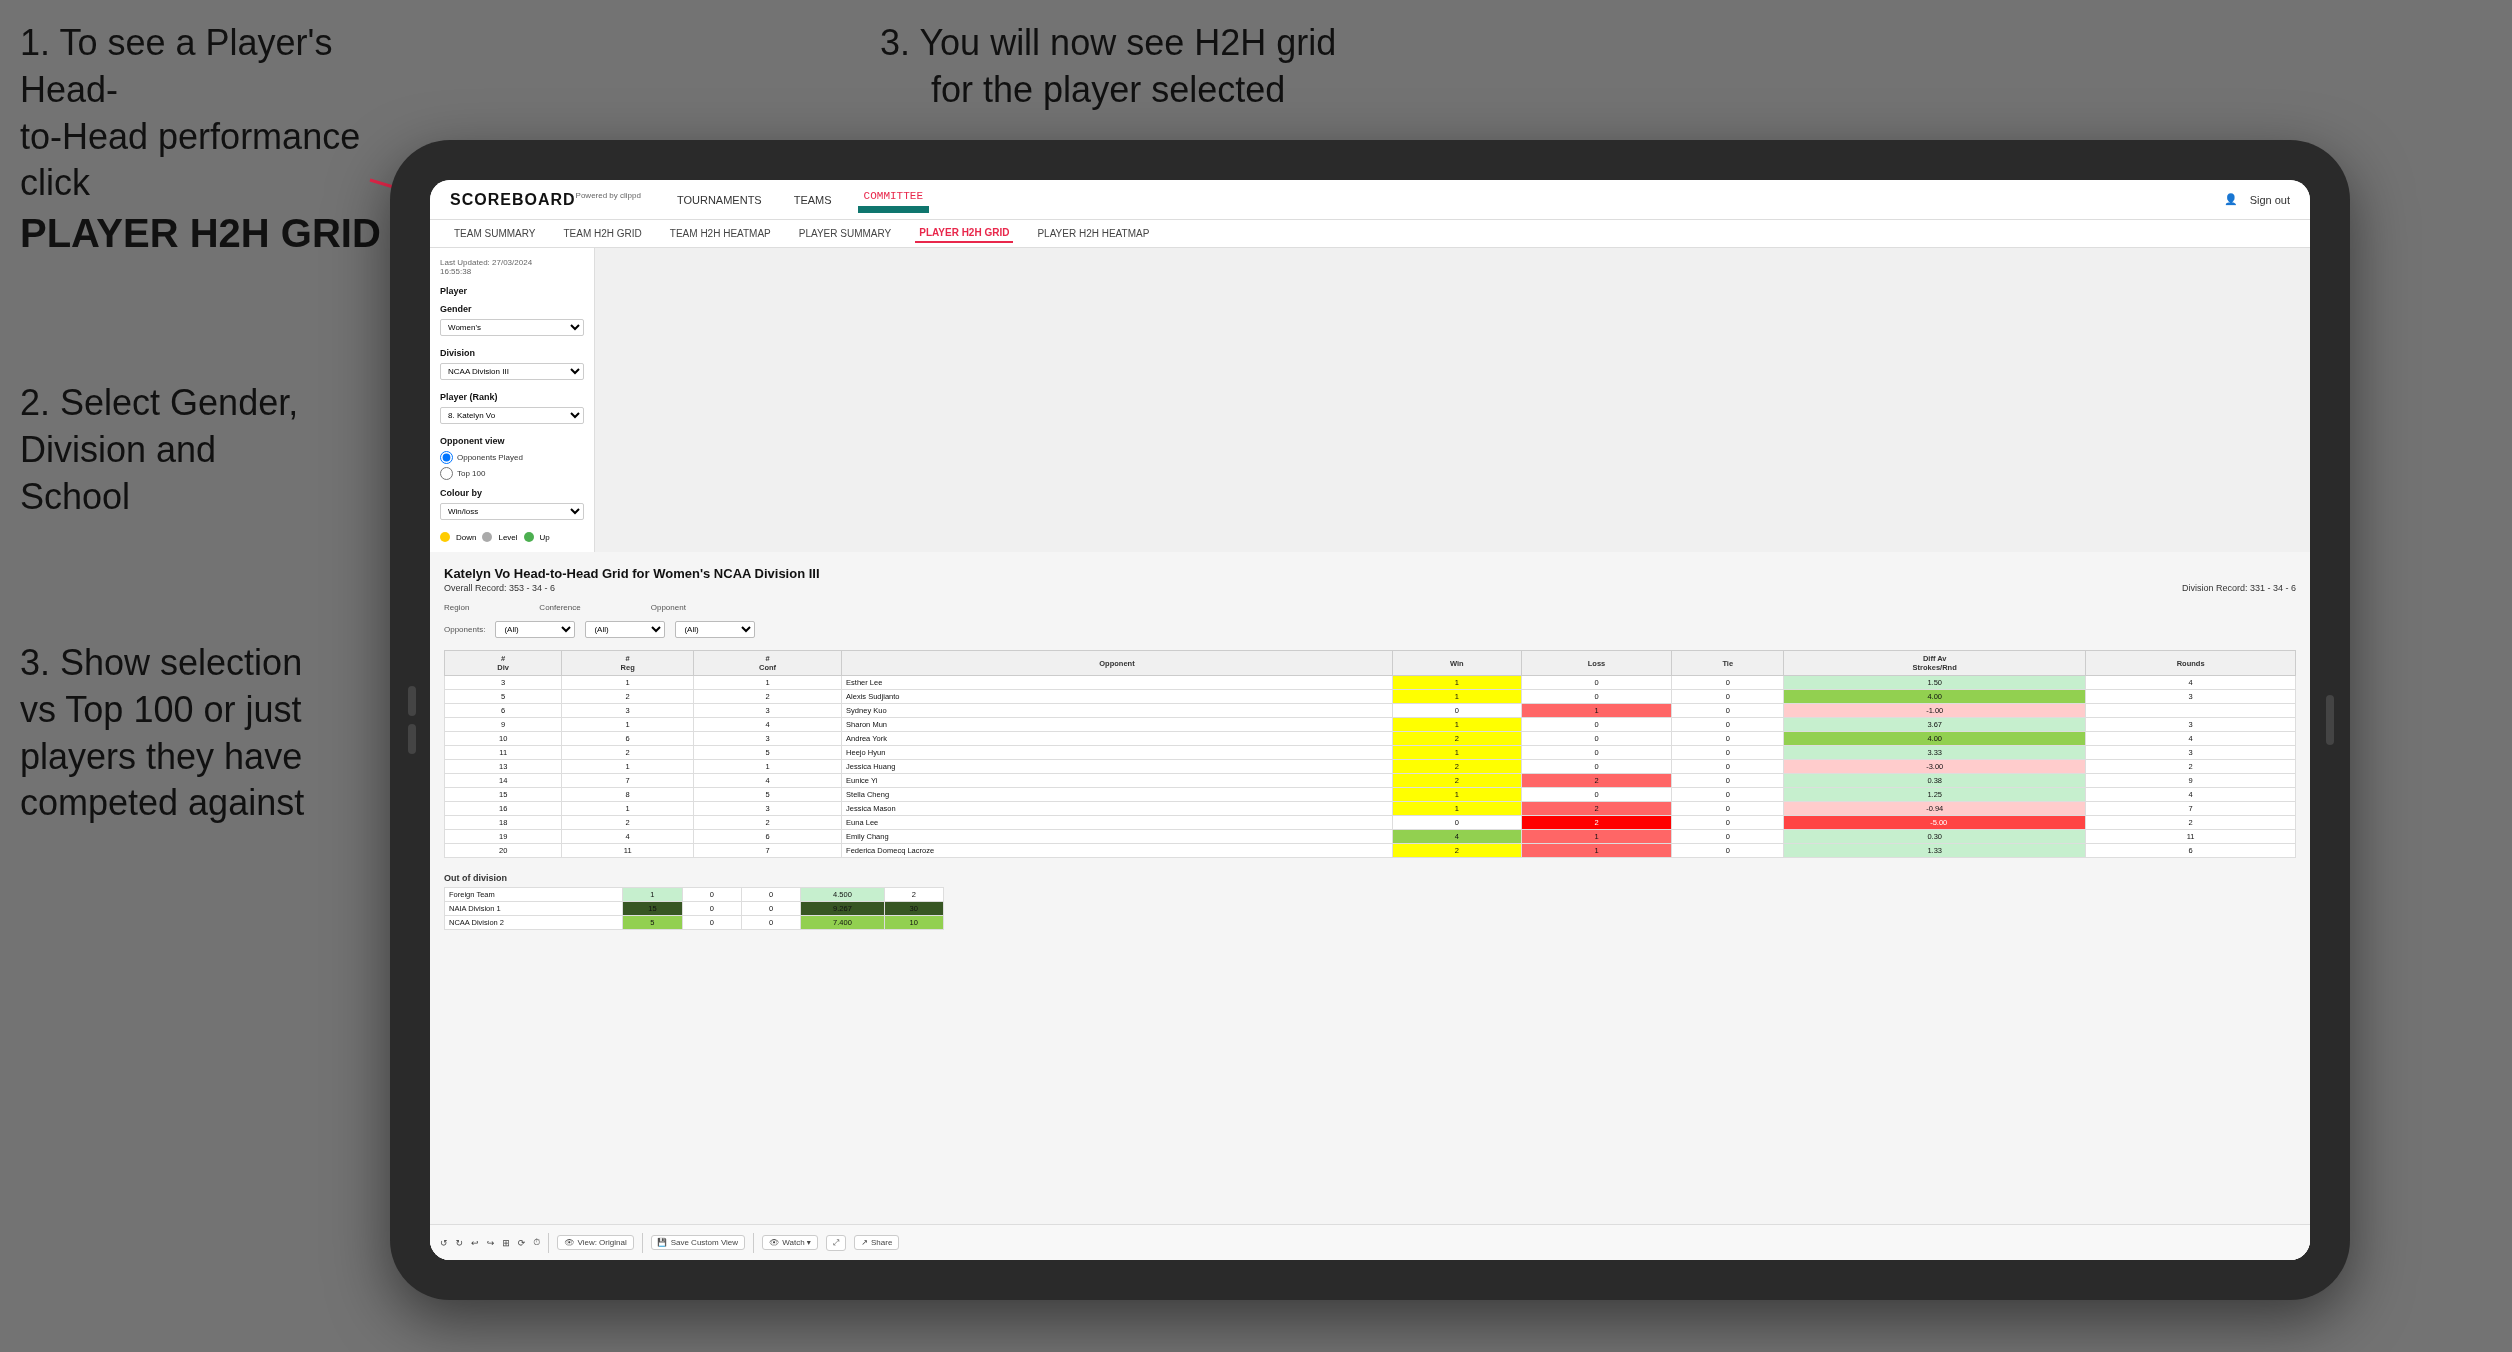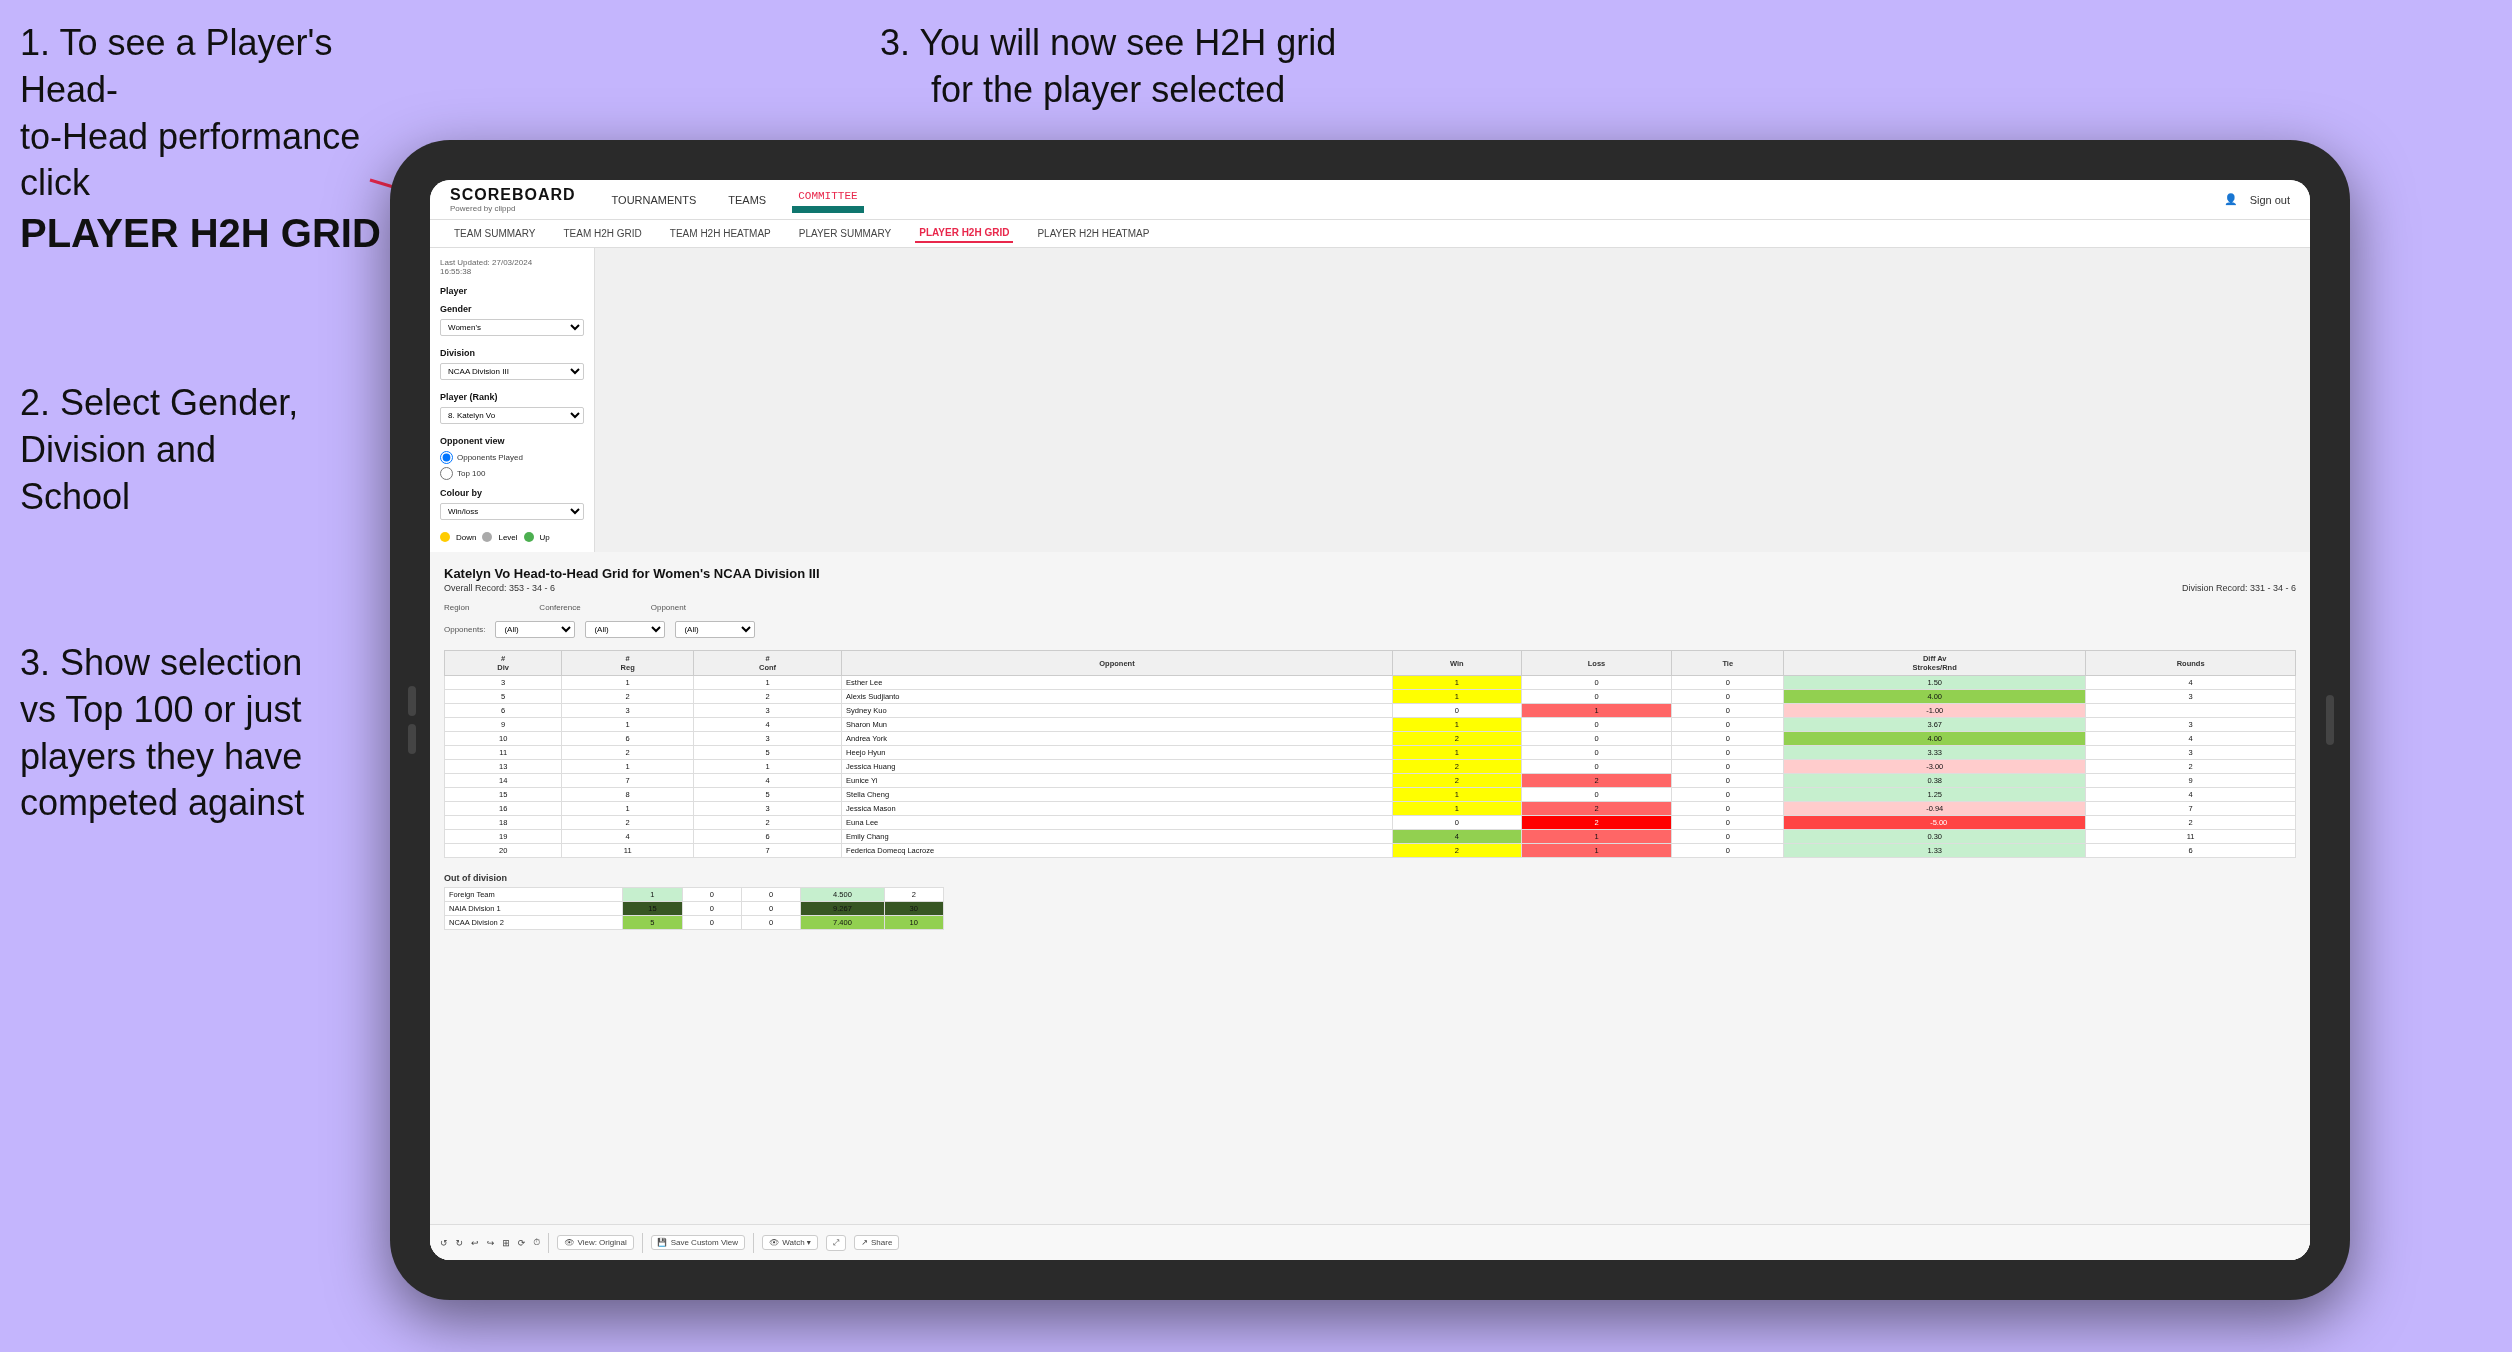--- a/index.html
+++ b/index.html
@@ -81,21 +81,20 @@
     .app-navbar {
       background: #fff;
       border-bottom: 1px solid #ddd;
       padding: 6px 20px;
       display: flex;
       align-items: center;
       gap: 30px;
     }
     .logo-area {
       display: flex;
-      flex-direction: column;
       min-width: 100px;
       justify-content: center;
     }
     .logo-text {
       font-size: 16px;
       font-weight: 900;
       letter-spacing: 1px;
       color: #111;
     }
     .logo-sub {
@@ -337,21 +336,21 @@
       top: 0;
       left: 0;
       width: 100%;
       height: 100%;
       pointer-events: none;
     }
   </style>
 </head>
 <body>
 
-<div style="position:relative; width:2512px; height:1352px; background:#c4b5fd; overflow:hidden;">
+<div style="position:relative; width:2512px; height:1352px; background:#737373; overflow:hidden;">
 
   <div class="instruction-top-left">
     <span>1. To see a Player's Head-</span><br>
     <span>to-Head performance click</span><br>
     <strong>PLAYER H2H GRID</strong>
   </div>
 
   <div class="instruction-top-right" style="top:20px; left:880px; max-width:560px; text-align:center;">
     3. You will now see H2H grid<br>for the player selected
   </div>

